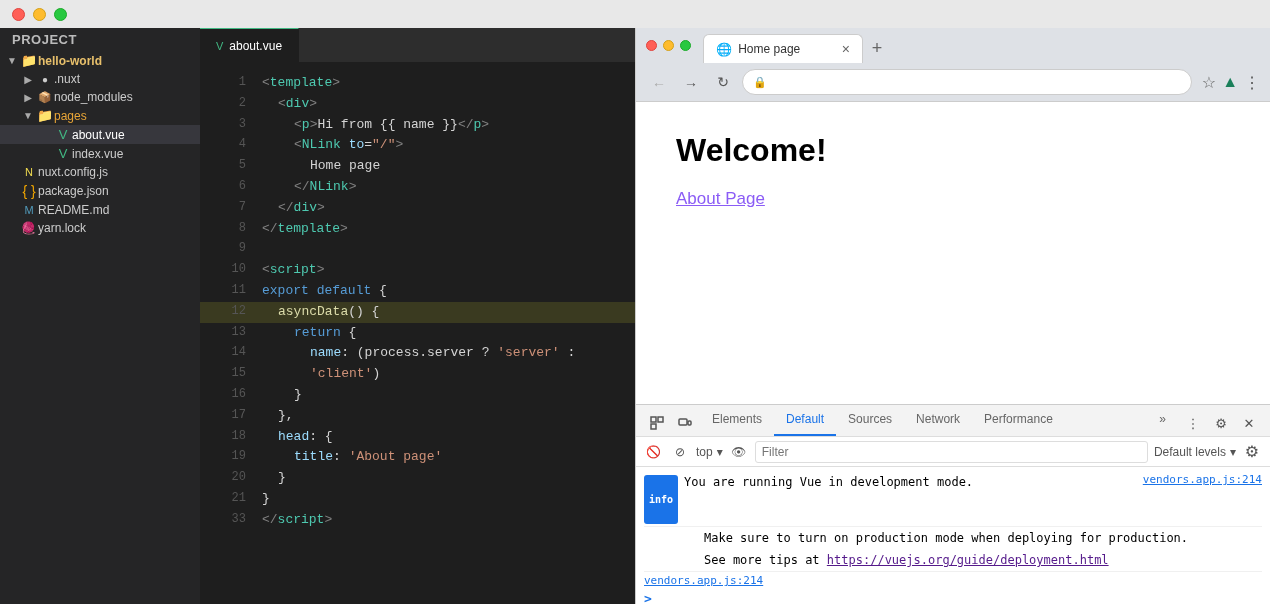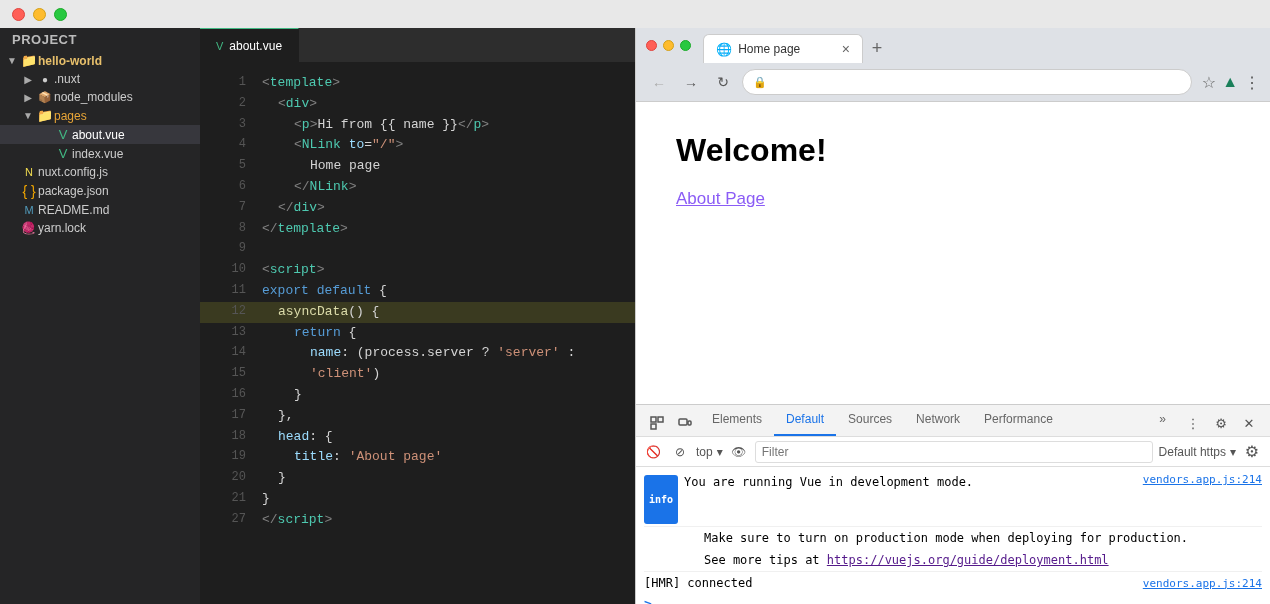--- a/index.html
+++ b/index.html
@@ -573,21 +573,21 @@
         </div>
         <div class="code-line">
           <span class="line-num">20</span>
           <span class="code-text"><span style="margin-left:16px"></span>}</span>
         </div>
         <div class="code-line">
           <span class="line-num">21</span>
           <span class="code-text">}</span>
         </div>
         <div class="code-line">
-          <span class="line-num">27</span>
+          <span class="line-num">33</span>
           <span class="code-text"><span class="c-angle">&lt;/</span><span class="c-tag">script</span><span class="c-angle">&gt;</span></span>
         </div>
       </div>
     </div>
   </div>
 
   <div class="browser-panel">
 
     <div class="browser-chrome">
       <div class="browser-tabs-bar">
@@ -664,21 +664,21 @@
         <div class="devtools-sub-bar">
           <div class="console-filter-btn">🚫</div>
           <div class="console-filter-btn">⊘</div>
           <div class="console-level-select">
             <span>top</span>
             <span>▾</span>
           </div>
           <div class="console-filter-btn">👁</div>
           <input class="console-filter-input" type="text" placeholder="Filter" style="">
           <div class="console-level-select">
-            <span>Default https</span>
+            <span>Default levels</span>
             <span>▾</span>
           </div>
           <div class="gear-btn">⚙</div>
         </div>
 
         <div class="console-output">
           <div class="console-line">
             <span class="info-badge">info</span>
             <span class="console-msg">
               <span>You are running Vue in development mode.</span>
@@ -687,21 +687,20 @@
           </div>
           <div class="console-line" style="padding-left:60px;border:none;">
             <span class="console-msg">Make sure to turn on production mode when deploying for production.</span>
           </div>
           <div class="console-line" style="padding-left:60px;border-bottom:1px solid #f0f0f0;">
             <span class="console-msg">
               <span>See more tips at </span><a class="console-link">https://vuejs.org/guide/deployment.html</a>
             </span>
           </div>
           <div class="hmr-line">
-            <span class="console-msg">[HMR] connected</span>
             <span class="console-source">vendors.app.js:214</span>
           </div>
           <div class="console-prompt">
             <span class="console-prompt-arrow">&gt;</span>
           </div>
         </div>
       </div>
     </div>
   </div>
 

